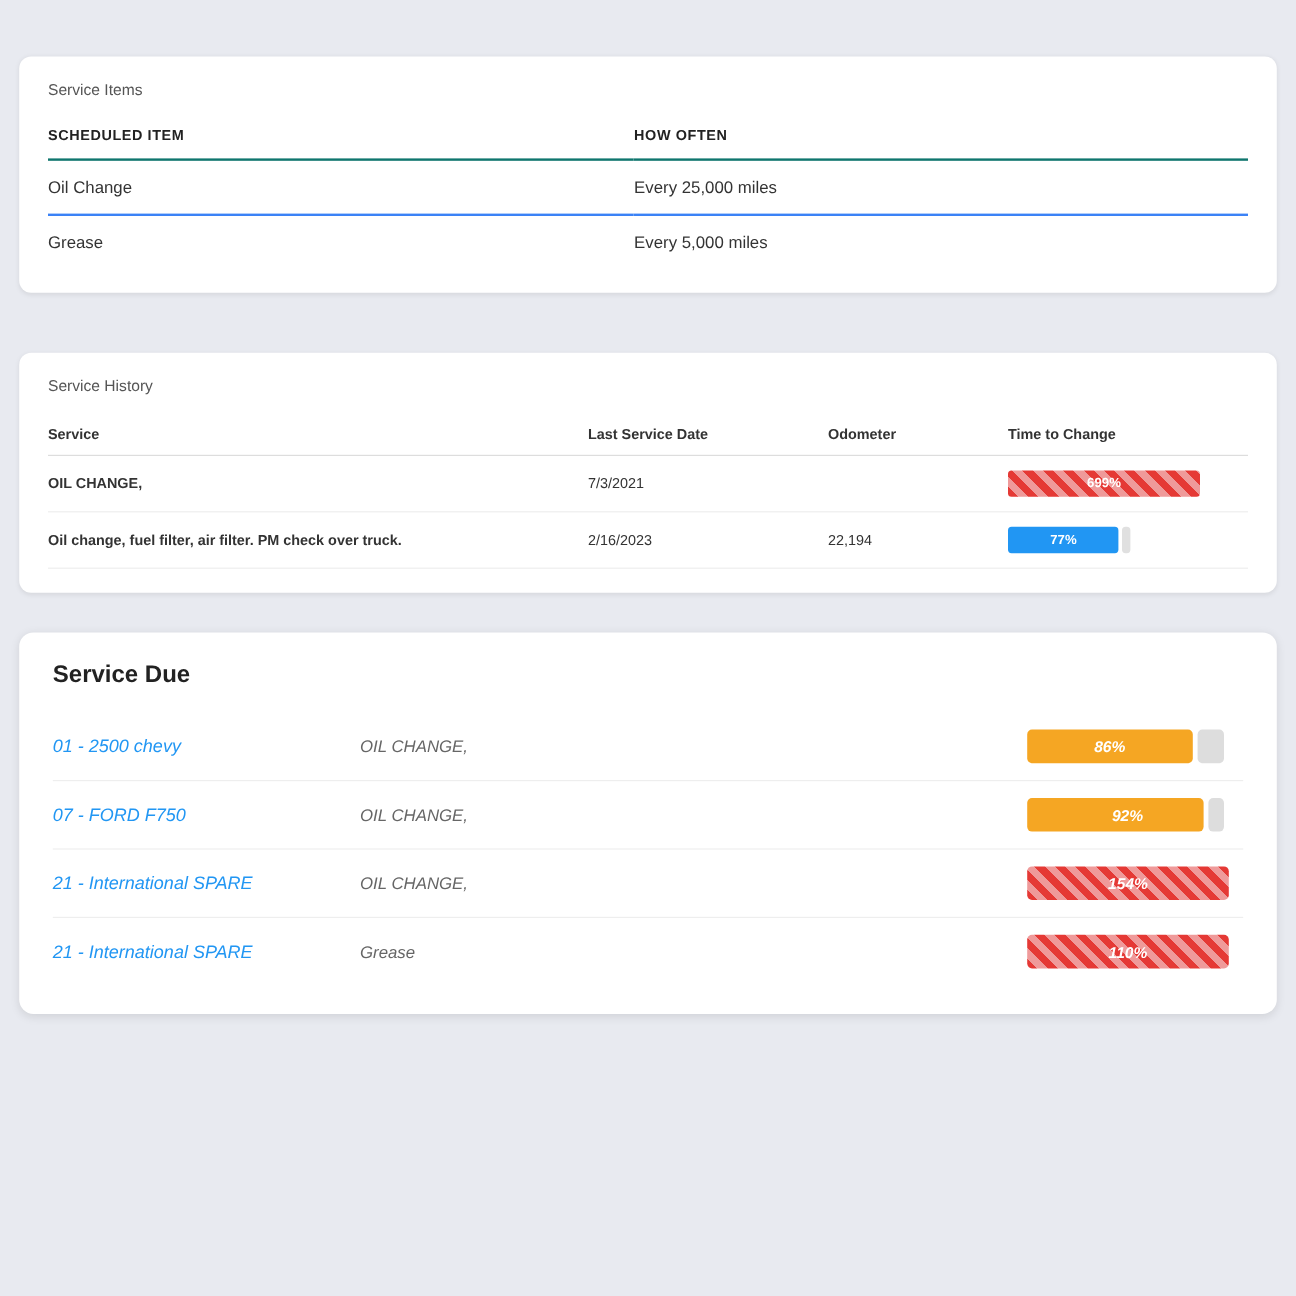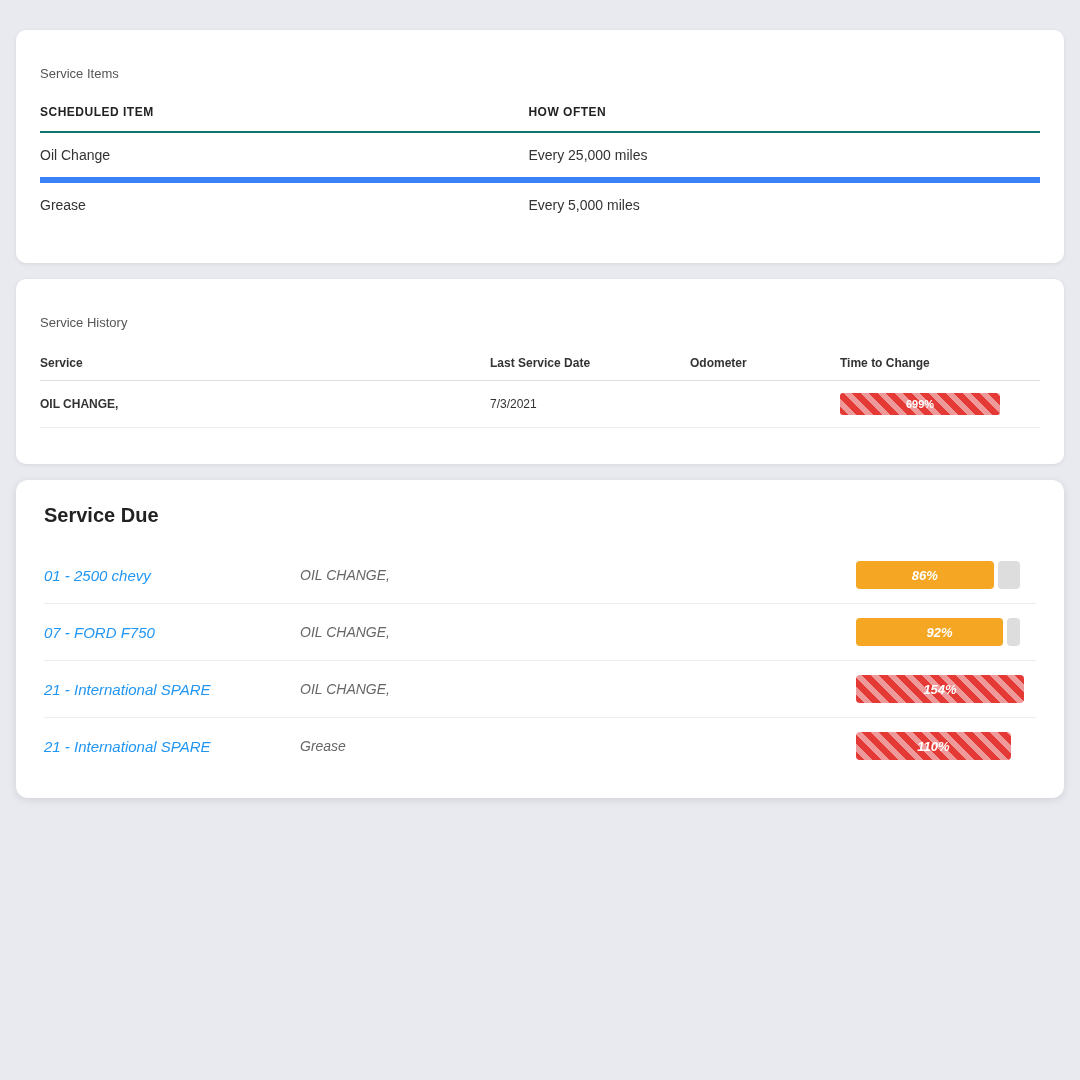--- a/index.html
+++ b/index.html
@@ -15,22 +15,22 @@
       padding: 30px 0 0 0;
       display: flex;
       flex-direction: column;
       gap: 16px;
     }
 
     
     .card {
       background: #fff;
       border-radius: 10px;
-      margin: 0 16px;
-      padding: 36px 24px;
+      margin: 17px 16px;
+      padding: 20px 24px;
       box-shadow: 0 1px 4px rgba(0,0,0,0.08);
     }
 
     .card-title {
       font-size: 13px;
       color: #555;
       margin-bottom: 16px;
     }
 
     .service-items-table {
@@ -46,21 +46,21 @@
       padding: 8px 0 12px 0;
       border-bottom: 2px solid #0f766e;
       text-transform: uppercase;
       letter-spacing: 0.5px;
     }
 
     .service-items-table td {
       padding: 14px 0;
       font-size: 14px;
       color: #333;
-      border-bottom: 6px solid #3b82f6;
+      border-bottom: 2px solid #3b82f6;
     }
 
     .service-items-table tr:last-child td {
       border-bottom: none;
     }
 
     
     .history-table {
       width: 100%;
       border-collapse: collapse;
@@ -255,20 +255,33 @@
       <tr>
       <td class="bold-cell">OIL CHANGE,</td>
       <td>7/3/2021</td>
       <td></td>
       <td>
         <div class="history-bar-full striped-red" style="max-width:160px;">
           <span>699%</span>
         </div>
             </td>
     </tr>
+          <tr>
+      <td class="bold-cell">Oil change, fuel filter, air filter. PM check over truck.</td>
+      <td>2/16/2023</td>
+      <td>22,194</td>
+      <td>
+        <div style="display:flex;align-items:center;gap:3px;max-width:160px;">
+          <div class="progress-bar-fill solid-blue" style="width:92.39999999999999px;height:22px;border-radius:3px;">
+            <span>77%</span>
+          </div>
+          <div class="progress-bar-bg" style="width:6.8999999999999995px;height:22px;"></div>
+        </div>
+            </td>
+    </tr>
         </tbody>
     </table>
   </div>
 
   <div class="service-due-card">
     <div class="service-due-title">Service Due</div>
     <div id="service-due-rows">
         <div class="due-row">
       <div class="due-vehicle">01 - 2500 chevy</div>
       <div class="due-service">OIL CHANGE,</div>
@@ -302,21 +315,21 @@
             <span>154%</span>
           </div>
         </div>
           </div>
     </div>
         <div class="due-row">
       <div class="due-vehicle">21 - International SPARE</div>
       <div class="due-service">Grease</div>
       <div class="due-progress">
         <div class="due-bar-wrap">
-          <div class="due-bar striped-red" style="width:155px;">
+          <div class="due-bar striped-red" style="width:168px;">
             <span>110%</span>
           </div>
         </div>
           </div>
     </div>
       </div>
   </div>
 
 </div>
 

